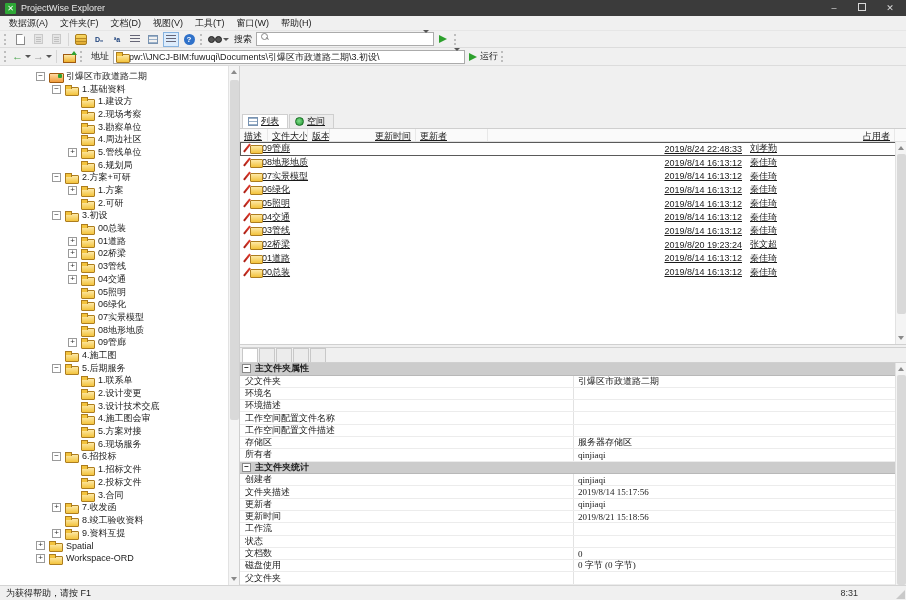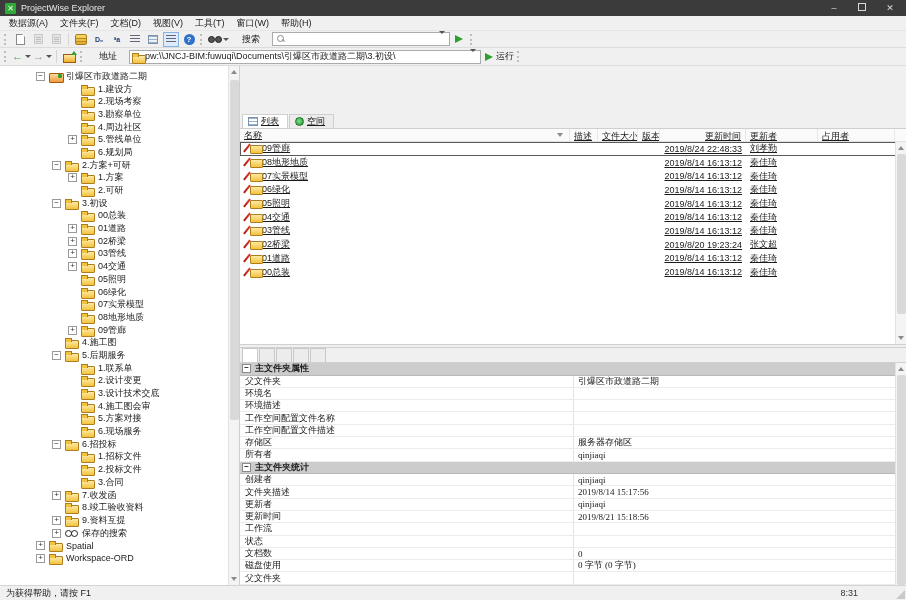--- a/index.html
+++ b/index.html
@@ -45,26 +45,26 @@
   .ic-magnifier::after { content:""; position:absolute; left:5px; top:5px; width:3px; height:1px; background:#888; transform:rotate(45deg); }
   .ic-play { width:0; height:0; border-left:8px solid #2ca02c; border-top:4px solid transparent; border-bottom:4px solid transparent; margin:0 3px; }
   .ic-arrow { font-size:11px; font-weight:bold; line-height:11px; }
   .arrow-back { color:#44a348; } .arrow-fwd { color:#9a9a9a; }
   .ic-folder-s { width:13px; height:10px; position:relative; flex:0 0 13px; }
   .ic-folder-s::before { content:""; position:absolute; left:0; top:3px; width:12px; height:7px; background:linear-gradient(#fde9a7,#f3c33c); border:1px solid #ad7d1e; border-radius:1px; }
   .ic-folder-s::after { content:""; position:absolute; left:0; top:1px; width:5px; height:3px; background:#f3c33c; border:1px solid #ad7d1e; border-bottom:none; }
   .ic-folder-up { width:13px; height:11px; position:relative; }
   .ic-folder-up::before { content:""; position:absolute; left:0; top:3px; width:11px; height:7px; background:linear-gradient(#fde9a7,#eeb02c); border:1px solid #a05a10; }
   .ic-folder-up::after { content:""; position:absolute; right:-1px; top:0; border-left:3px solid transparent; border-right:3px solid transparent; border-bottom:4px solid #2fa12f; }
-  .combo { background:#fff; border:1px solid #ababab; height:14px; display:flex; align-items:center; padding:0 2px; }
+  .combo { background:#fff; border:1px solid #ababab; height:14px; display:flex; padding:0 2px; }
   .combo .caret-box { margin-left:auto; padding:0 2px; }
   .search-combo { width:178px; }
   .addr-combo { width:352px; }
   .combo-text { white-space:nowrap; overflow:hidden; }
-  .tb-label { margin:0 12px; }
+  .tb-label { margin:0 4px; }
 
   
   .main { position:absolute; top:66px; left:0; right:0; bottom:15px; display:flex;text-decoration:underline; }
 
   
   .tree-panel { width:240px; background:#fff; border-right:1px solid #cfcfcf; position:relative; overflow:hidden; flex:0 0 240px; }
   .tree-scrollpane { position:absolute; left:0; top:0; bottom:0; right:11px; overflow:hidden; padding-top:4px; }
   .tree-row { display:flex; align-items:center; height:12.7px; white-space:nowrap; }
   .d0 { padding-left:36px; } .d1 { padding-left:52px; } .d2 { padding-left:68px; }
   .expand { width:9px; height:9px; flex:0 0 9px; border:1px solid #9a9a9a; background:#fff; font-size:8px; line-height:6px; text-align:center; color:#333; margin-right:4px; }
@@ -98,21 +98,21 @@
   .lrows { flex:0 0 137px; }
   .lrow { display:flex; height:13.7px; align-items:center; padding-right:11px; }
   .lrow.st-focused { outline:1px solid #5a5a5a; outline-offset:-1px; }
   .cell { padding:0 4px; white-space:nowrap; overflow:hidden; }
   .col-name { width:330px; flex:0 0 330px; display:flex; align-items:center; }
   .col-desc { width:28px; flex:0 0 28px; }
   .col-size { width:40px; flex:0 0 40px; text-align:right; }
   .col-ver  { width:22px; flex:0 0 22px; }
   .col-time { width:86px; flex:0 0 86px; text-align:right; }
   .col-upd  { width:72px; flex:0 0 72px; }
-  .col-occ  { flex:1; }
+  .col-occ  { flex:1;text-align:right; }
   .lheader .col-name::after { content:""; position:absolute; right:6px; top:4px; border-left:3px solid transparent; border-right:3px solid transparent; border-top:4px solid #8a8a8a; }
   .rowicon { width:18px; height:11px; position:relative; flex:0 0 18px; }
   .rowicon::before { content:""; position:absolute; left:2px; top:0; width:2px; height:10px; background:linear-gradient(#e23b2e,#a81d12); transform:rotate(38deg); z-index:2; }
   .rowicon::after { content:""; position:absolute; left:6px; top:2px; width:11px; height:7px; background:linear-gradient(#fde9a7,#f3c33c); border:1px solid #ad7d1e; border-radius:1px; }
   .list-empty { flex:1; background:#fff; }
 
   .h-splitter { height:4px; background:#f0f0f0; border-top:1px solid #d0d0d0; border-bottom:1px solid #d0d0d0; flex:0 0 4px; }
   .btab-row { height:15px; background:#f0f0f0; display:flex; align-items:flex-end; padding-left:2px; border-bottom:1px solid #d0d0d0; flex:0 0 15px; }
   .btab { padding:1px 7px; height:14px; border:1px solid #c8c8c8; border-bottom:none; background:#ececec; margin-right:1px; white-space:nowrap; }
   .btab.bt-on { background:#fff; font-weight:bold; }
@@ -241,20 +241,25 @@
 <div class="main">
 
   <div class="tree-panel">
     <div class="tree-scrollpane">
   <div class="tree-row d0">
     <span class="expand e-minus"></span>
     <span class="ticon i-root"></span>
     <span class="tlabel">引爆区市政道路二期</span>
   </div>
 
+  <div class="tree-row d1">
+    <span class="expand e-minus"></span>
+    <span class="ticon i-folder"></span>
+    <span class="tlabel">1.基础资料</span>
+  </div>
 
   <div class="tree-row d2">
     <span class="expand e-none"></span>
     <span class="ticon i-folder"></span>
     <span class="tlabel">1.建设方</span>
   </div>
 
   <div class="tree-row d2">
     <span class="expand e-none"></span>
     <span class="ticon i-folder"></span>
@@ -452,25 +457,20 @@
     <span class="ticon i-folder"></span>
     <span class="tlabel">8.竣工验收资料</span>
   </div>
 
   <div class="tree-row d1">
     <span class="expand e-plus"></span>
     <span class="ticon i-folder"></span>
     <span class="tlabel">9.资料互提</span>
   </div>
 
-  <div class="tree-row d1">
-    <span class="expand e-plus"></span>
-    <span class="ticon i-search"></span>
-    <span class="tlabel">保存的搜索</span>
-  </div>
 
   <div class="tree-row d0">
     <span class="expand e-plus"></span>
     <span class="ticon i-folder"></span>
     <span class="tlabel">Spatial</span>
   </div>
 
   <div class="tree-row d0">
     <span class="expand e-plus"></span>
     <span class="ticon i-folder"></span>
@@ -491,21 +491,20 @@
         <span>列表</span>
       </span>
       <span class="tab">
         <span class="ic-globe"></span>
         <span>空间</span>
       </span>
     </div>
 
     <div class="list-region">
       <div class="lheader">
-  <span class="hcell col-name">名称</span>
 
   <span class="hcell col-desc">描述</span>
 
   <span class="hcell col-size">文件大小</span>
 
   <span class="hcell col-ver">版本</span>
 
   <span class="hcell col-time">更新时间</span>
 
   <span class="hcell col-upd">更新者</span>

